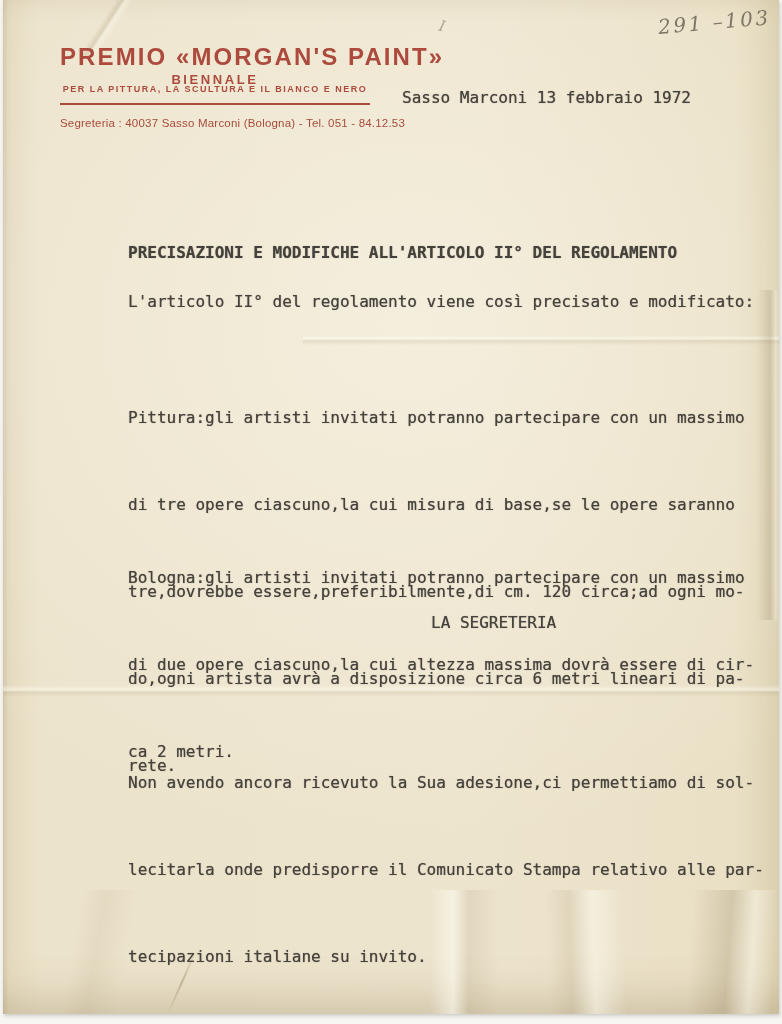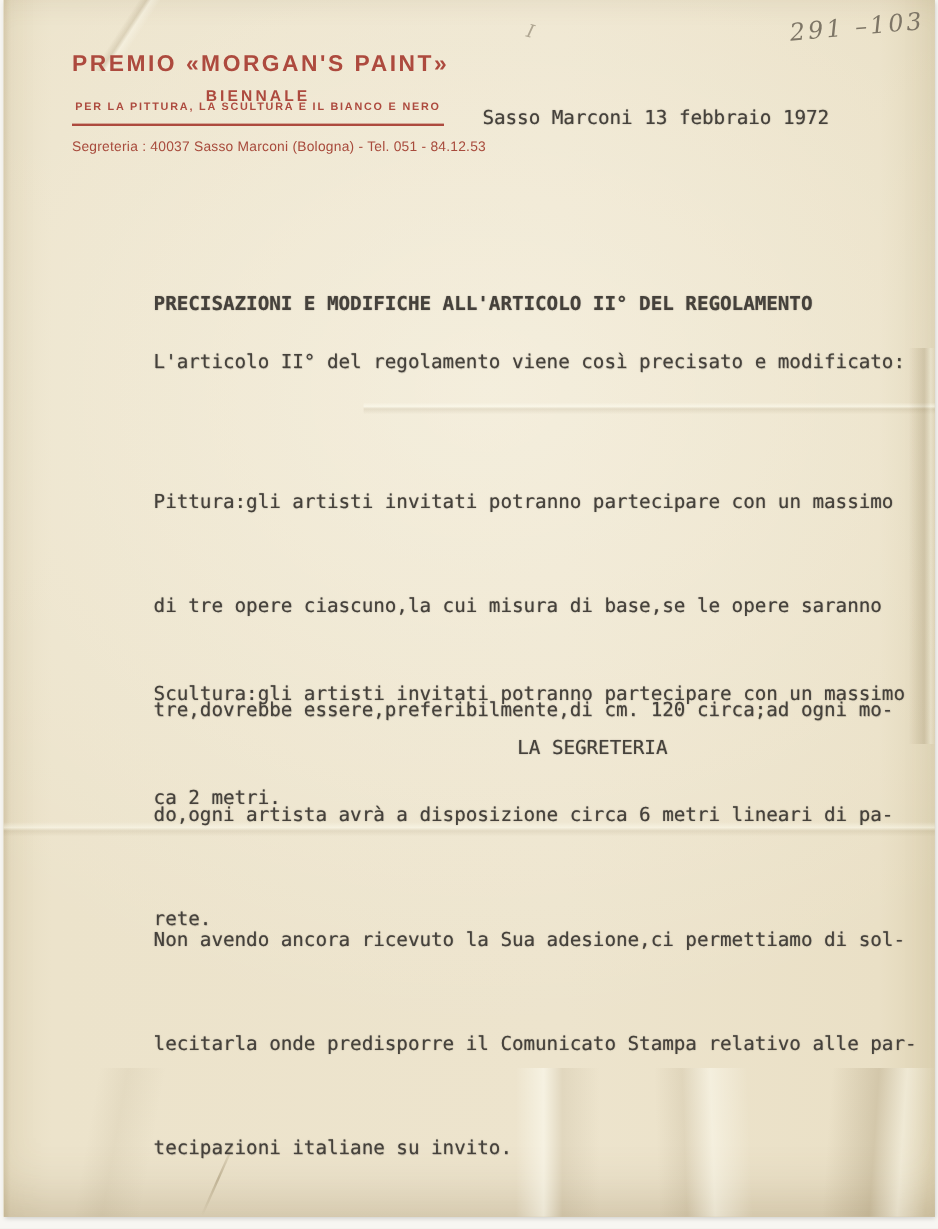--- a/index.html
+++ b/index.html
@@ -51,21 +51,21 @@
       linear-gradient(88deg, transparent 70%, rgba(120,100,60,0.10) 73%, rgba(255,255,246,0.45) 76%, transparent 80%),
       linear-gradient(94deg, transparent 88%, rgba(120,100,60,0.20) 93%, rgba(255,255,246,0.4) 96%, transparent 99%);
   }
   .scratch {
     left:178px; top:948px; width:2px; height:68px;
     background:linear-gradient(180deg, transparent, rgba(120,100,60,0.35), transparent);
     transform:rotate(24deg);
   }
 
   
-  .lh-title  { position:absolute; left:57px; top:43px;  color:#ad4a3e; font-weight:bold; font-size:19px; letter-spacing:2.1px; white-space:pre; }
+  .lh-title  { position:absolute; left:57px; top:43px;  color:#ad4a3e; font-weight:bold; font-size:24px; letter-spacing:2.1px; white-space:pre; }
   .lh-sub1   { position:absolute; left:57px; top:72px;  width:310px; text-align:center; color:#ad4a3e; font-weight:bold; font-size:13px; letter-spacing:2.6px; }
   .lh-sub2   { position:absolute; left:57px; top:84px;  width:310px; text-align:center; color:#ad4a3e; font-weight:bold; font-size:9px;   letter-spacing:1.5px; white-space:pre; }
   .lh-rule   { position:absolute; left:57px; top:103px; width:310px; height:1.5px; background:#ad4a3e; }
   .lh-sec    { position:absolute; left:57px; top:117px; color:#a84b3c; font-size:11.5px; letter-spacing:0.2px; white-space:pre; }
   .lh-sec .lab { }
 
   
   .pencil-number {
     position:absolute; left:655px; top:10px;
     font-family:"DejaVu Serif", serif; font-style:italic;
@@ -131,21 +131,22 @@
 
     <div class="tw para-1">
       <div><span class="u">Pittura</span><span>:gli artisti invitati potranno partecipare con un massimo</span></div>
       <div>di tre opere ciascuno,la cui misura di base,se le opere saranno</div>
       <div>tre,dovrebbe essere,preferibilmente,di cm. 120 circa;ad ogni mo-</div>
       <div>do,ogni artista avrà a disposizione circa 6 metri lineari di pa-</div>
       <div>rete.</div>
     </div>
 
     <div class="tw para-2">
-      <div><span class="u">Scultura</span><span>:gli artisti invitati potranno partecipare con un massimo</span></div>
+      <div><span class="u">Bologna</span><span>:gli artisti invitati potranno partecipare con un massimo</span></div>
+      <div>di due opere ciascuno,la cui altezza massima dovrà essere di cir-</div>
       <div>ca 2 metri.</div>
     </div>
 
     <div class="tw signature">LA SEGRETERIA</div>
 
     <div class="tw para-3">
       <div>Non avendo ancora ricevuto la Sua adesione,ci permettiamo di sol-</div>
       <div>lecitarla onde predisporre il Comunicato Stampa relativo alle par-</div>
       <div>tecipazioni italiane su invito.</div>
     </div>

